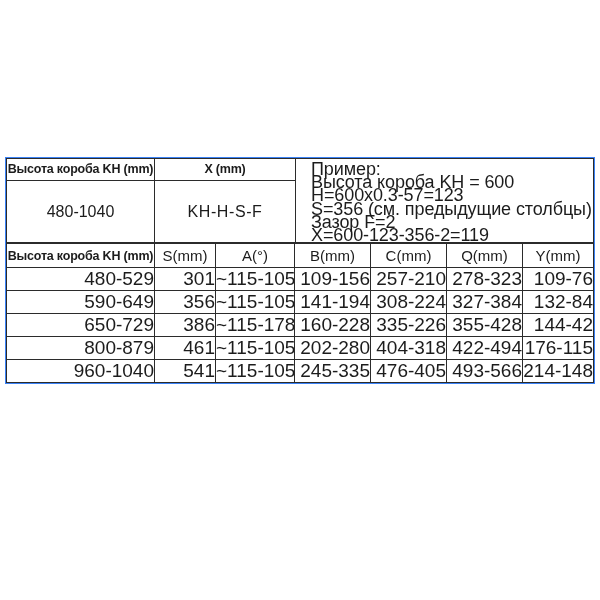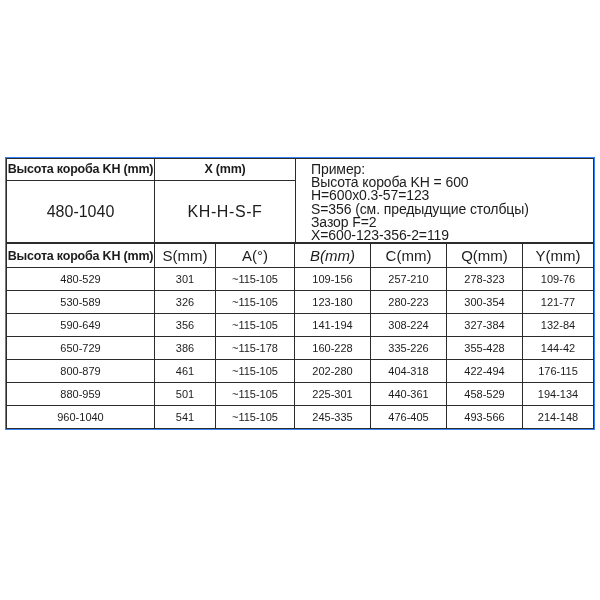--- a/index.html
+++ b/index.html
@@ -42,38 +42,38 @@
   }
   .upper .val {
     height: 59px;
     font-size: 16px;
   }
   .upper .formula { letter-spacing: 0.6px; }
   .example-cell {
     text-align: left;
     vertical-align: top;
     padding: 4px 4px 0 15px;
-    font-size: 14px;
+    font-size: 18px;
     line-height: 13.2px;
     letter-spacing: -0.1px;
   }
   
   .lower th { height: 23px; font-size: 15px; }
   .lower th.first {
     font-size: 12.5px;
     font-weight: bold;
     letter-spacing: -0.2px;
   }
-  .lower td { height: 22px; font-size: 11px; }
+  .lower td { height: 22px; font-size: 19px; text-align: right; }
   
   .c-kh { width: 147px; }
   .u-x  { width: 140px; }
   .c-s  { width: 60px; }
   .c-a  { width: 78px; }
-  .c-b  { width: 75px; font-style: italic; }
+  .c-b  { width: 75px; }
   .c-c  { width: 75px; }
   .c-q  { width: 75px; }
 </style>
 </head>
 <body>
 
 <div class="sheet">
 
   <table class="upper">
     <tbody>
@@ -112,29 +112,20 @@
         <tr>
           <td>480-529</td>
           <td>301</td>
           <td>~115-105</td>
           <td>109-156</td>
           <td>257-210</td>
           <td>278-323</td>
           <td>109-76</td>
         </tr>
         <tr>
-          <td>530-589</td>
-          <td>326</td>
-          <td>~115-105</td>
-          <td>123-180</td>
-          <td>280-223</td>
-          <td>300-354</td>
-          <td>121-77</td>
-        </tr>
-        <tr>
           <td>590-649</td>
           <td>356</td>
           <td>~115-105</td>
           <td>141-194</td>
           <td>308-224</td>
           <td>327-384</td>
           <td>132-84</td>
         </tr>
         <tr>
           <td>650-729</td>
@@ -148,29 +139,20 @@
         <tr>
           <td>800-879</td>
           <td>461</td>
           <td>~115-105</td>
           <td>202-280</td>
           <td>404-318</td>
           <td>422-494</td>
           <td>176-115</td>
         </tr>
         <tr>
-          <td>880-959</td>
-          <td>501</td>
-          <td>~115-105</td>
-          <td>225-301</td>
-          <td>440-361</td>
-          <td>458-529</td>
-          <td>194-134</td>
-        </tr>
-        <tr>
           <td>960-1040</td>
           <td>541</td>
           <td>~115-105</td>
           <td>245-335</td>
           <td>476-405</td>
           <td>493-566</td>
           <td>214-148</td>
         </tr>
       </tbody>
   </table>

